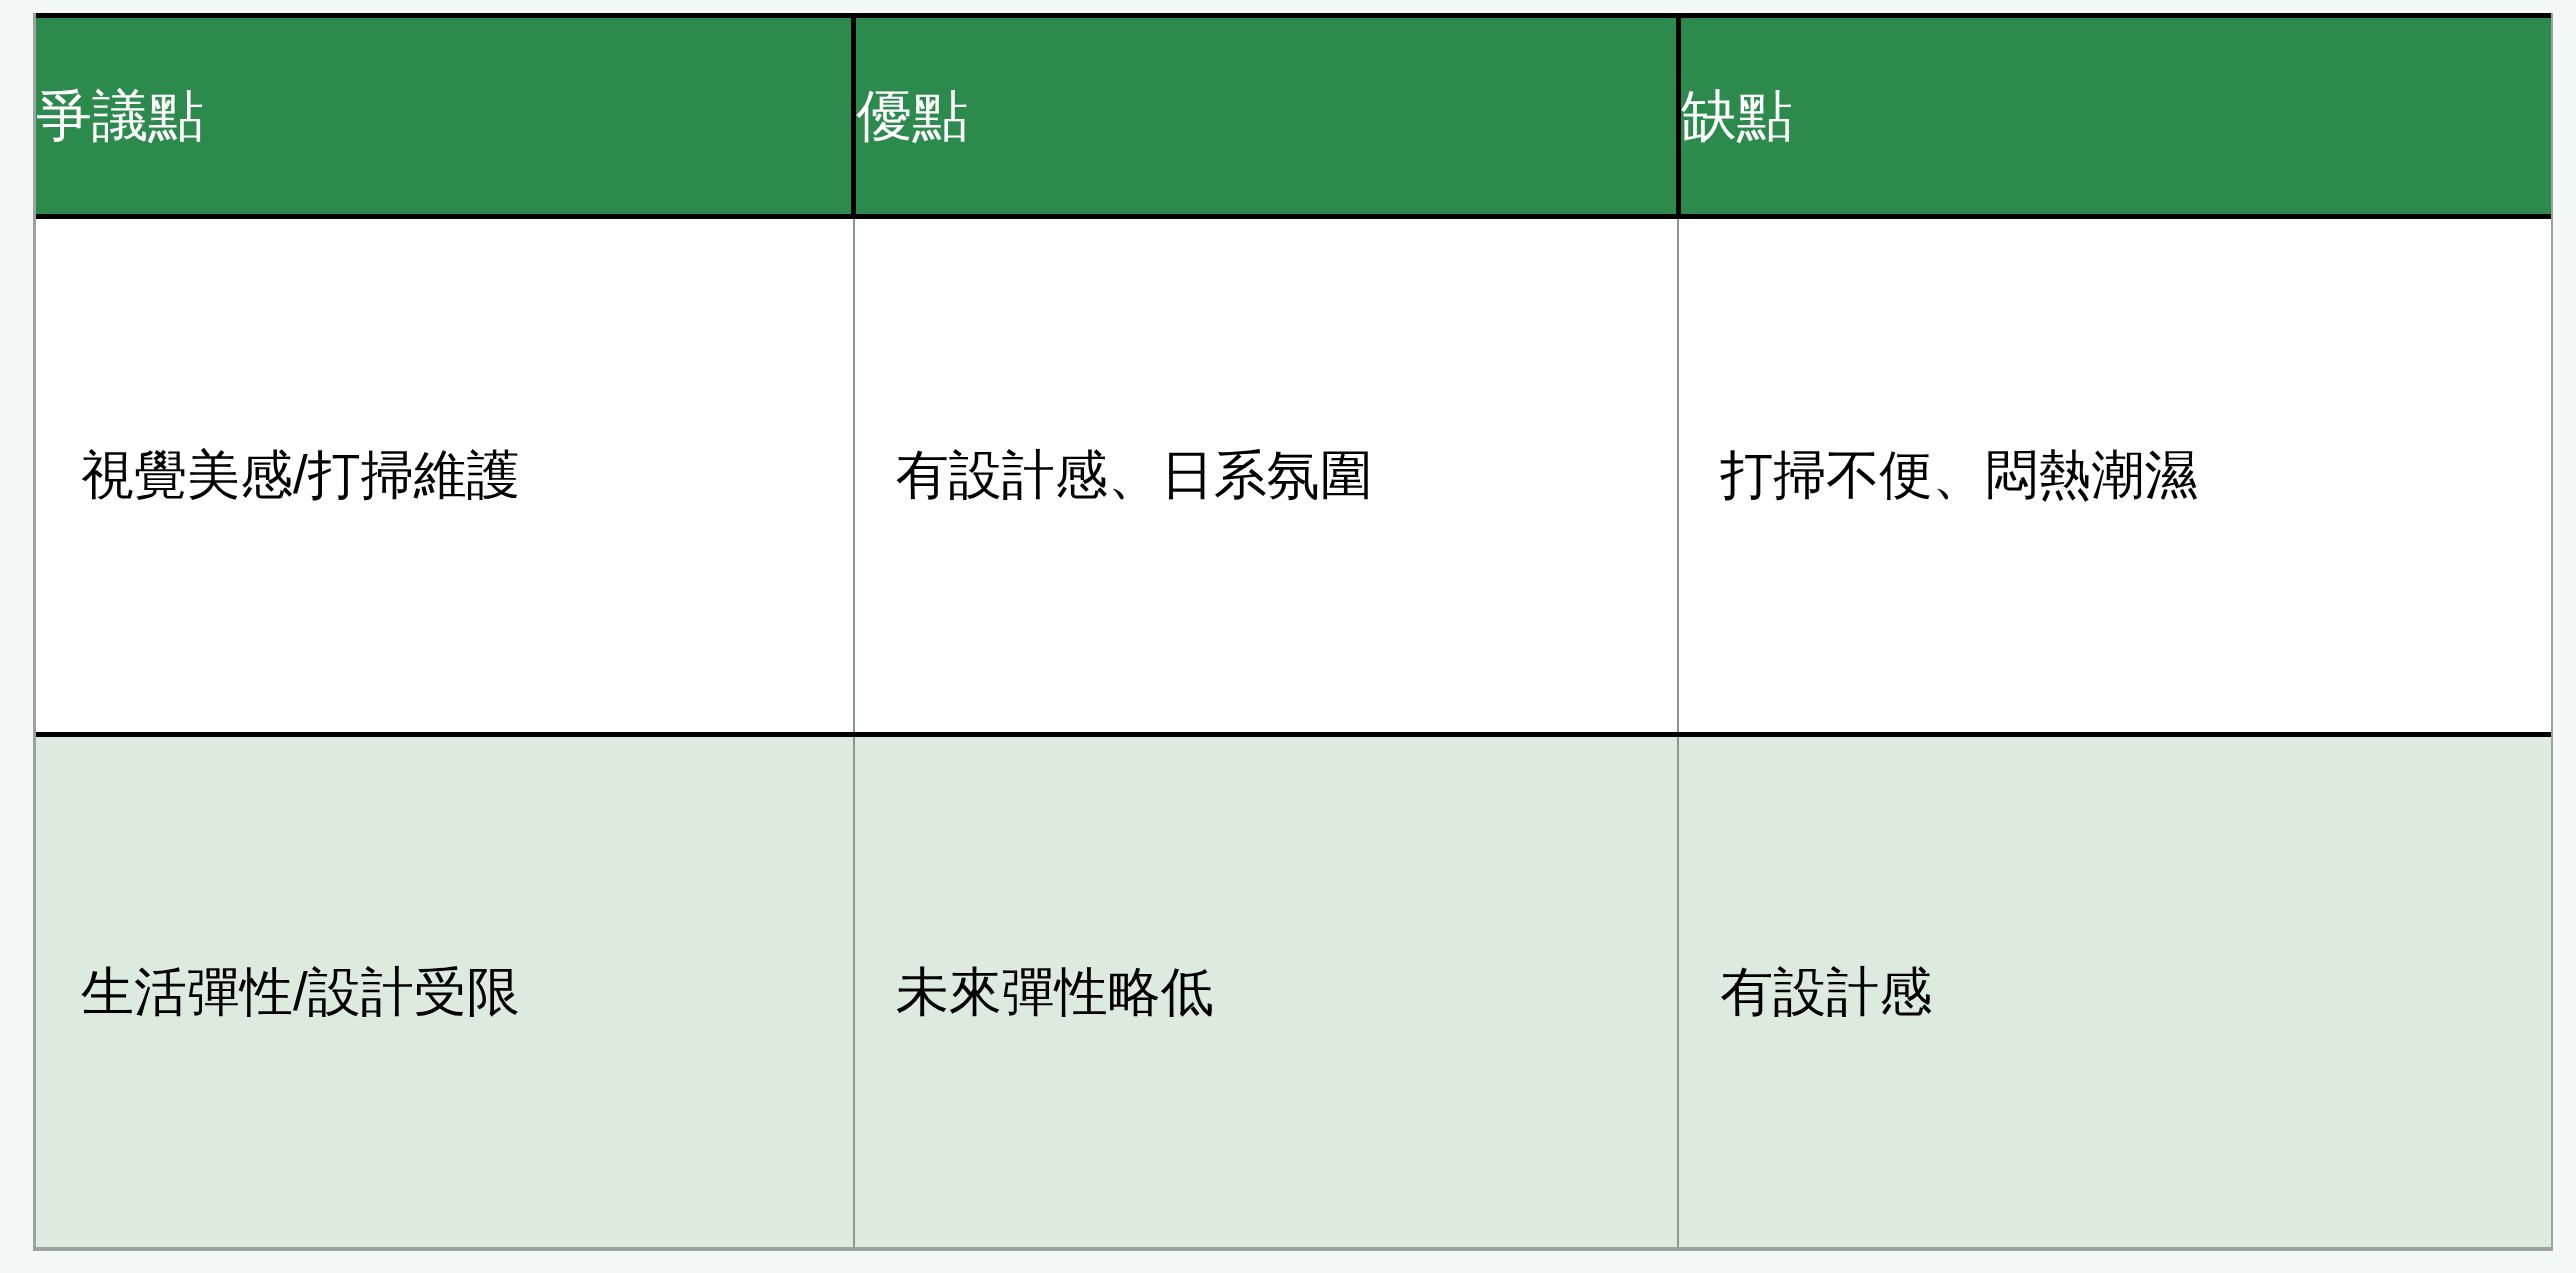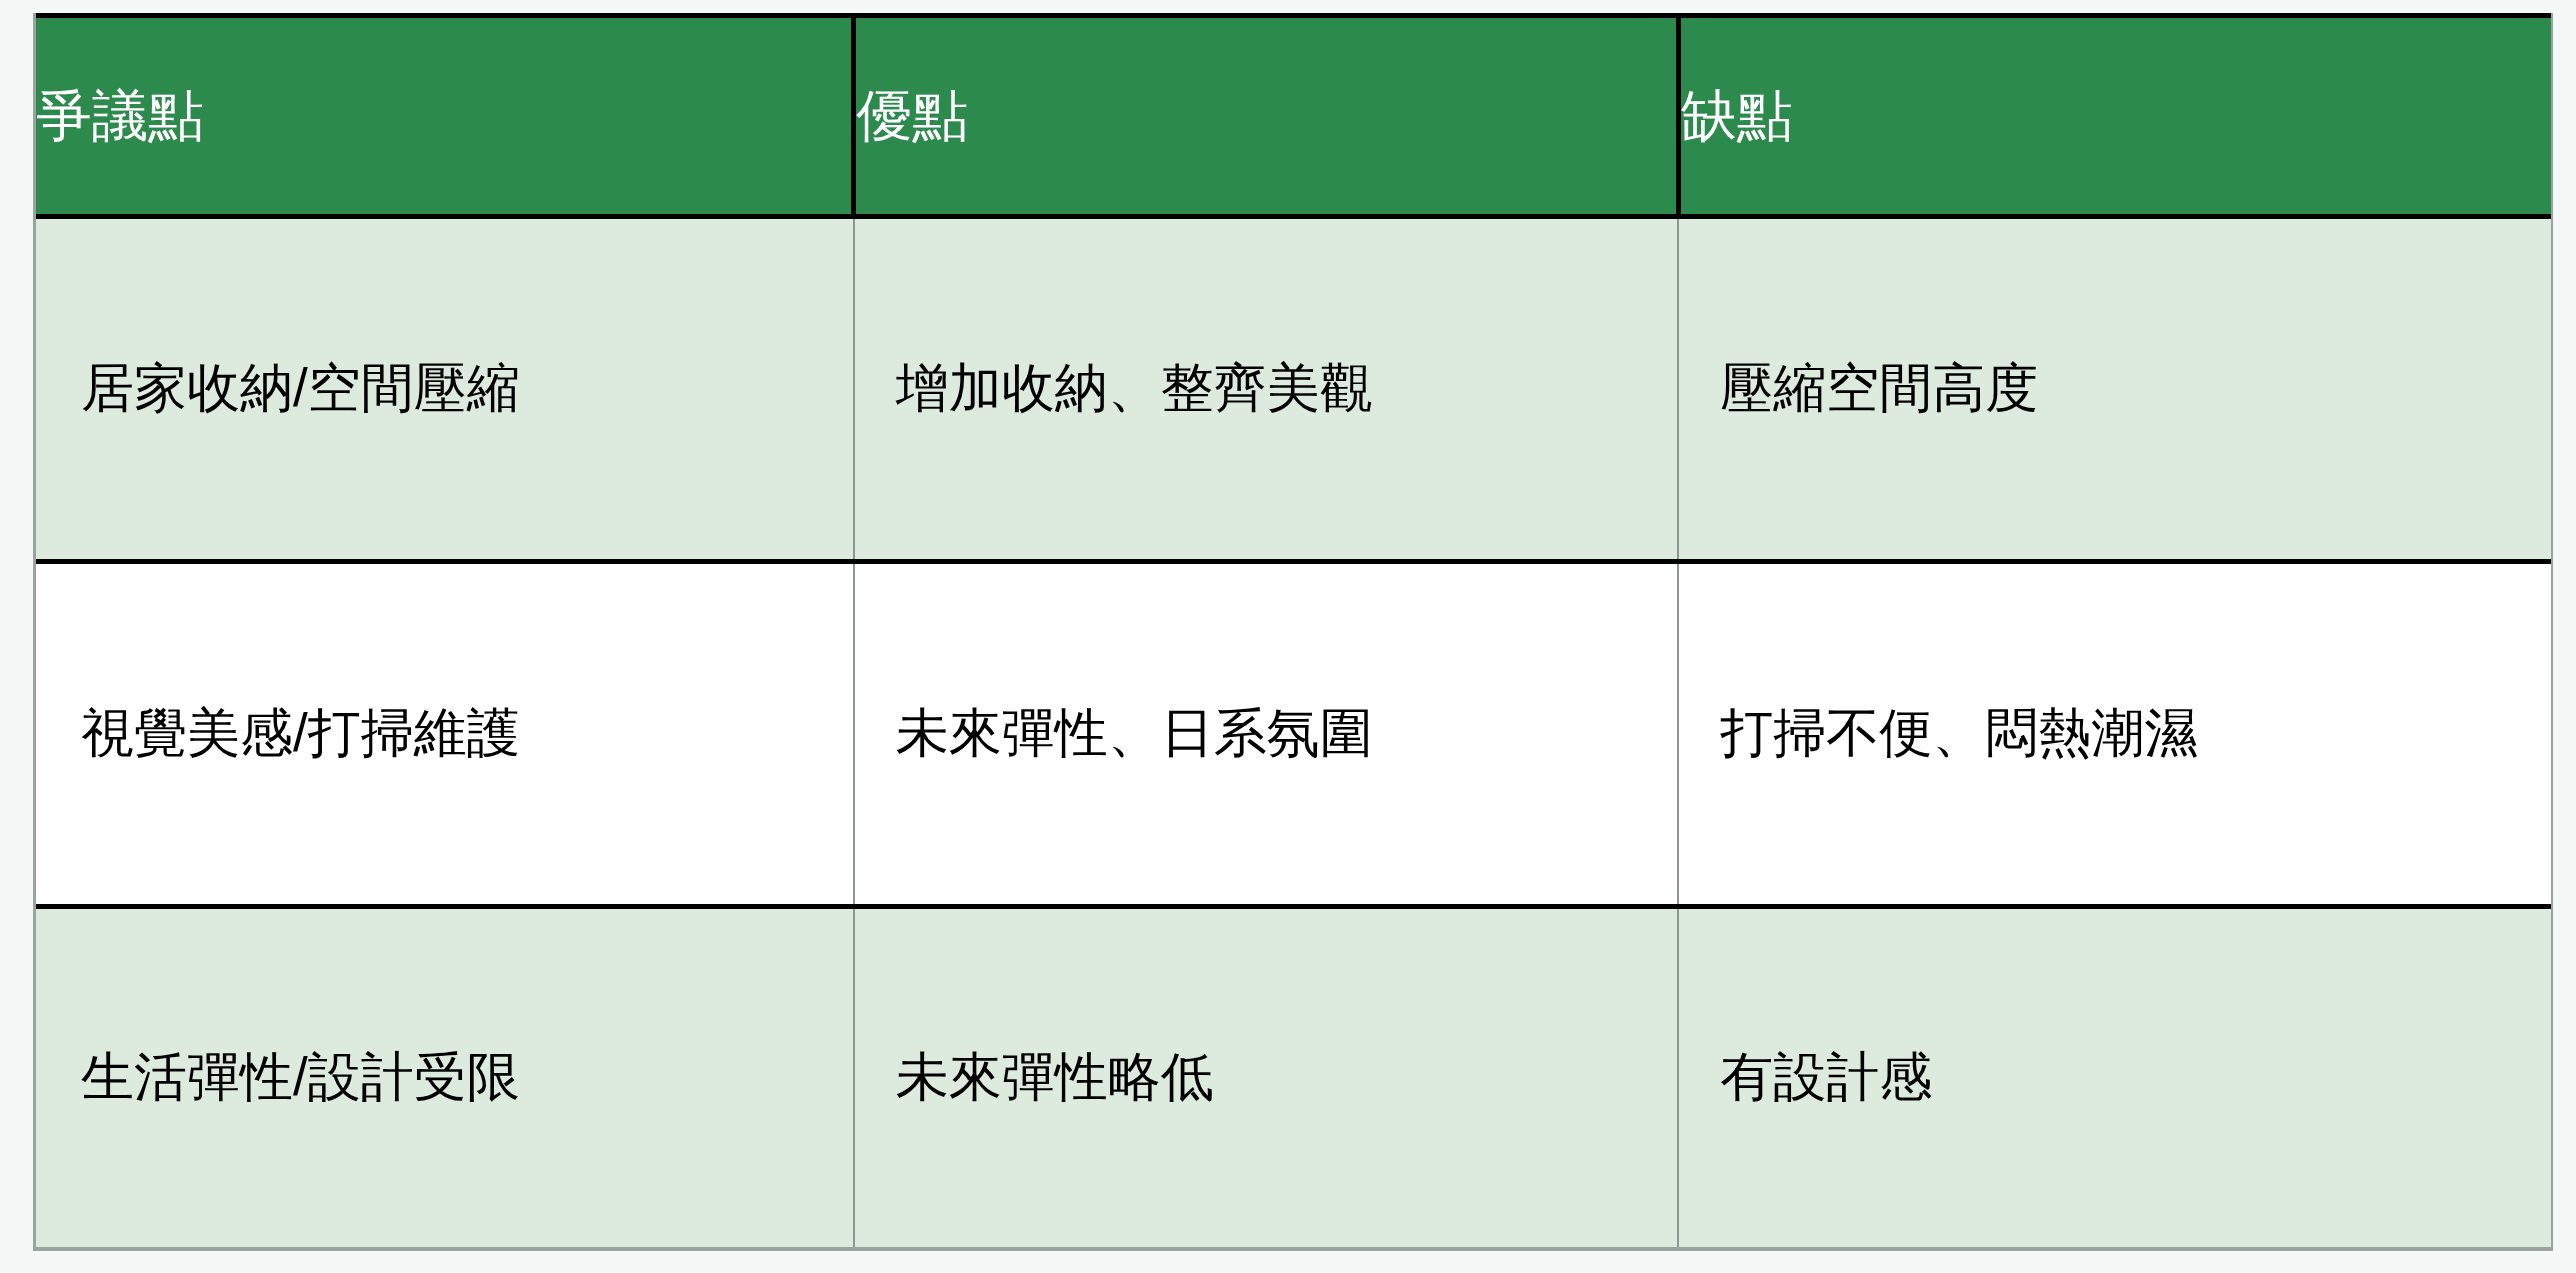--- a/index.html
+++ b/index.html
@@ -88,28 +88,23 @@
       <col class="c2">
     </colgroup>
     <thead>
       <tr>
         <th>爭議點</th>
         <th>優點</th>
         <th>缺點</th>
       </tr>
     </thead>
     <tbody>
-      <tr class="shade">
-        <td class="col-issue">居家收納/空間壓縮</td>
-        <td>增加收納、整齊美觀</td>
-        <td>壓縮空間高度</td>
-      </tr>
       <tr class="plain">
         <td class="col-issue">視覺美感/打掃維護</td>
-        <td>未來彈性、日系氛圍</td>
+        <td>有設計感、日系氛圍</td>
         <td>打掃不便、悶熱潮濕</td>
       </tr>
       <tr class="shade">
         <td class="col-issue">生活彈性/設計受限</td>
         <td>未來彈性略低</td>
         <td>有設計感</td>
       </tr>
     </tbody>
   </table>
 </div>

